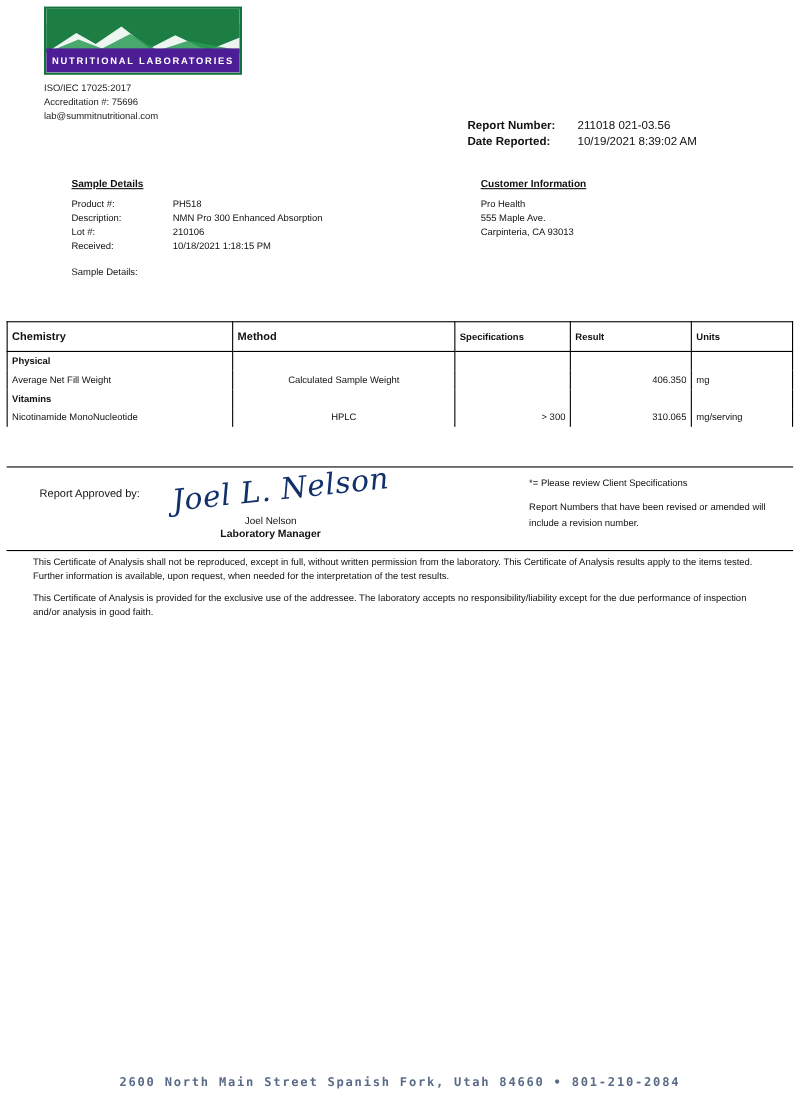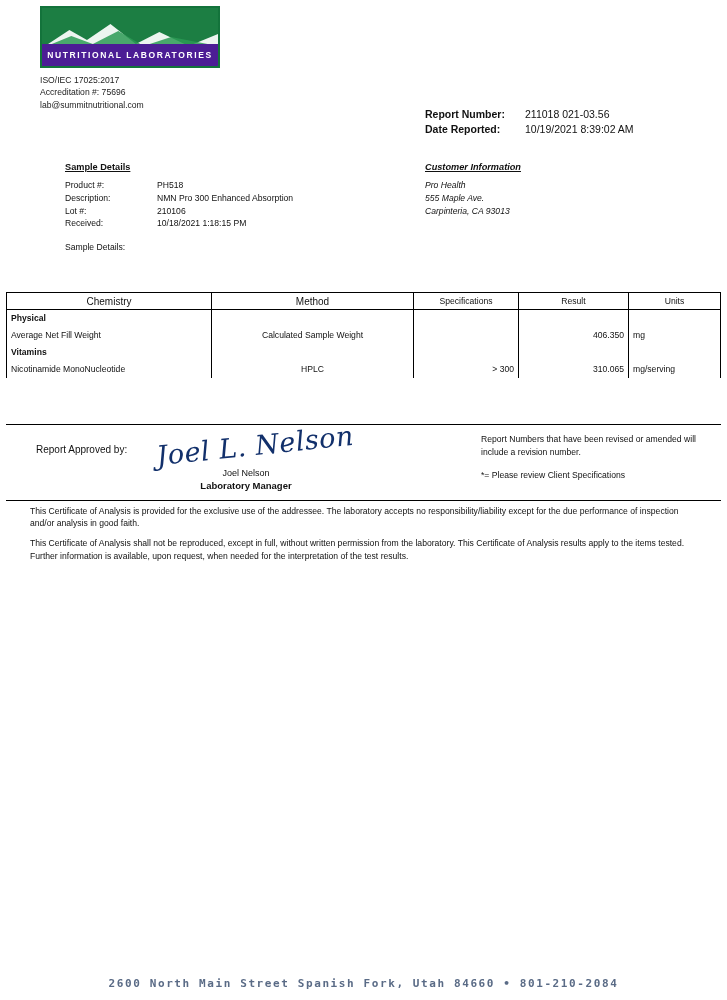--- a/index.html
+++ b/index.html
@@ -88,24 +88,23 @@
 
   
   .sample-block {
     position: absolute;
     left: 65px; top: 161px;
     font-size: 8.6px;
     line-height: 1.5;
   }
   .cust-block {
     position: absolute;
-    left: 425px; top: 161px;
+    left: 437px; top: 161px;
     font-size: 8.6px;
     line-height: 1.5;
-    font-style: italic;
   }
   .blk-title {
     font-weight: bold;
     font-size: 9.2px;
     text-decoration: underline;
     margin-bottom: 4px;
   }
   .kv { display: flex; }
   .kv .k { width: 92px; }
   .kv .v { white-space: nowrap; }
@@ -138,23 +137,23 @@
   table.coa th, table.coa td {
     border-left: 1px solid #000;
     border-right: 1px solid #000;
     padding: 1px 4px;
     vertical-align: middle;
   }
   table.coa thead th {
     border-top: 1.4px solid #000;
     border-bottom: 1.4px solid #000;
     font-size: 10px;
-    font-weight: normal;
-    text-align: center;
-    height: 17px;
+    font-weight: bold;
+    text-align: left;
+    height: 27px;
     background: #fff;
   }
   table.coa thead th.small { font-size: 8.6px; }
   table.coa tbody td { height: 17px; }
   table.coa tbody tr.sect td {
     font-weight: bold;
   }
   td.c-chem { width: 205px; text-align: left; border-left: 1.4px solid #000; }
   td.c-meth { width: 202px; text-align: center; }
   td.c-spec { width: 105px; text-align: right; }
@@ -347,26 +346,26 @@
     </table>
   </div>
 
   <div class="approval">
     <div class="approval-rule-top"></div>
     <div class="approved-label">Report Approved by:</div>
     <div class="signature">Joel L. Nelson</div>
     <div class="sig-name">Joel Nelson</div>
     <div class="sig-title">Laboratory Manager</div>
     <div class="notes">
+      <p>*= Please review Client Specifications</p>
       <p>Report Numbers that have been revised or amended will include a revision number.</p>
-      <p>*= Please review Client Specifications</p>
     </div>
     <div class="approval-rule-bot"></div>
   </div>
 
   <div class="disclaimer">
+    <p>This Certificate of Analysis shall not be reproduced, except in full, without written permission from the laboratory. This Certificate of Analysis results apply to the items tested. Further information is available, upon request, when needed for the interpretation of the test results.</p>
     <p>This Certificate of Analysis is provided for the exclusive use of the addressee. The laboratory accepts no responsibility/liability except for the due performance of inspection and/or analysis in good faith.</p>
-    <p>This Certificate of Analysis shall not be reproduced, except in full, without written permission from the laboratory. This Certificate of Analysis results apply to the items tested. Further information is available, upon request, when needed for the interpretation of the test results.</p>
   </div>
 
   <div class="footer">2600 North Main Street Spanish Fork, Utah  84660 • 801-210-2084</div>
 
 </div>
 
 </body></html>

